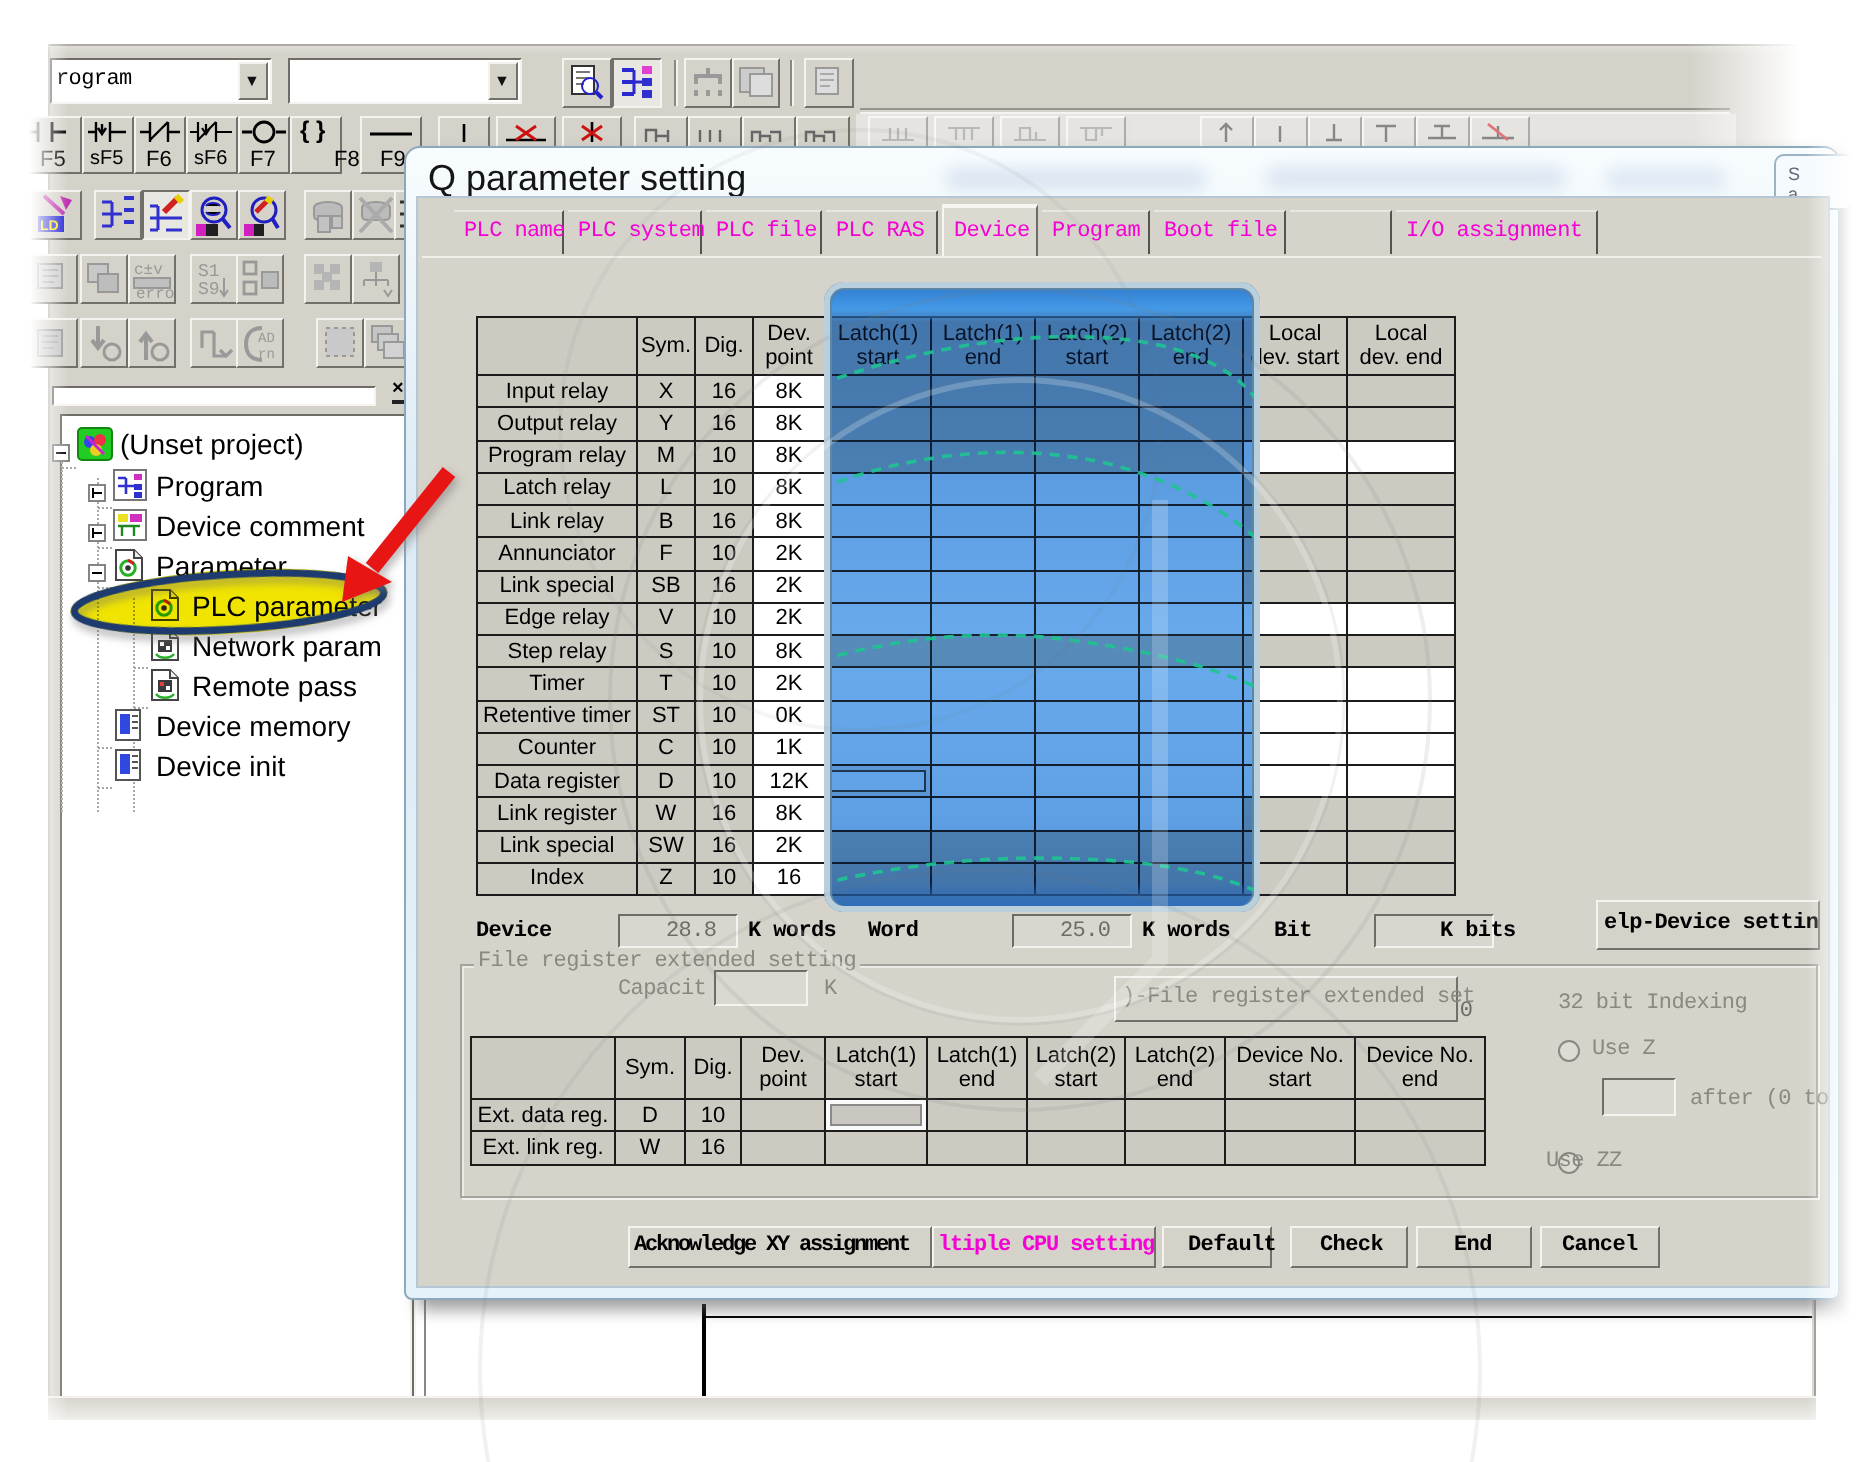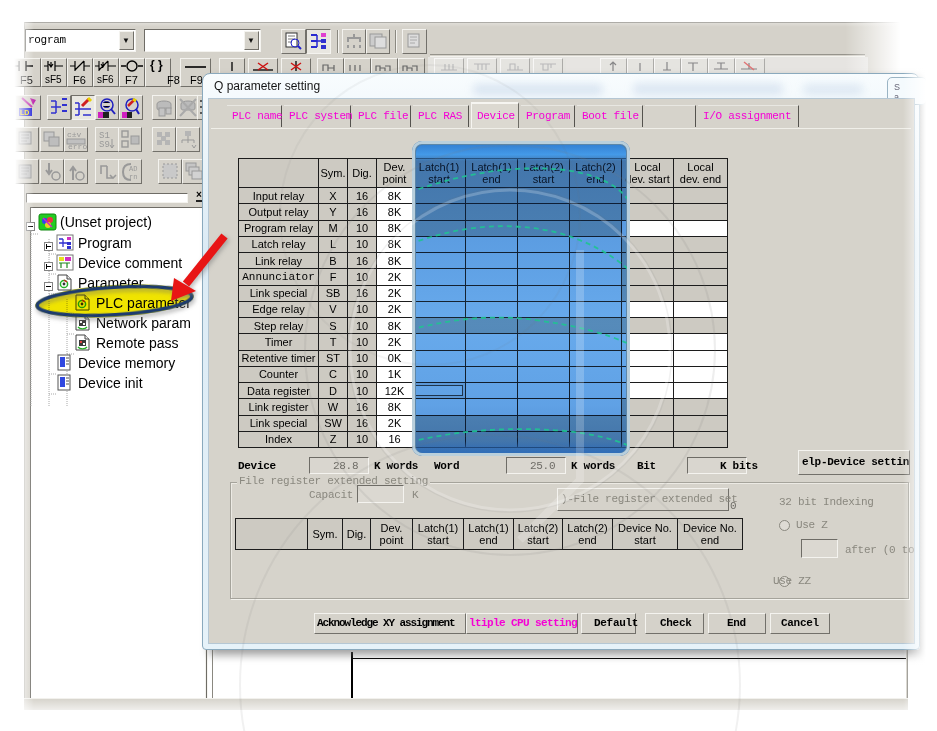--- a/index.html
+++ b/index.html
@@ -468,21 +468,21 @@
     <div class="abs" style="left:208px;top:640px;width:698px;height:58px;background:#fff;"></div>
     <div class="abs" style="left:206px;top:645px;width:1px;height:53px;background:#6e6c66;"></div>
     <div class="abs" style="left:207px;top:645px;width:1px;height:53px;background:#f6f5f1;"></div>
     <div class="abs" style="left:212px;top:645px;width:1px;height:53px;background:#8a8880;"></div>
     <div class="abs" style="left:351px;top:652px;width:2px;height:46px;background:#000;"></div>
     <div class="abs" style="left:352px;top:658px;width:554px;height:1px;background:#000;"></div>
     <div class="abs" style="left:24px;top:698px;width:884px;height:12px;background:#d5d2ca;border-top:1px solid #f2f1ed;"></div>
   </div>
   <div id="editor"></div>
   <div id="dialog" class="abs" style="left:202px;top:73px;width:718px;height:577px;background:linear-gradient(180deg,#f8fcfe,#dcebf5 30%,#e6f2f9);border:1px solid #8aa9bd;border-radius:8px 8px 4px 4px;box-shadow:7px 5px 8px rgba(95,95,95,0.6);">
-    <div class="flab" style="left:11px;top:5px;font-size:12px;color:#151515;">Q parameter setting</div>
+    <div class="flab" style="left:11px;top:5px;font-size:18px;color:#151515;">Q parameter setting</div>
     <div class="abs" style="left:270px;top:10px;width:130px;height:11px;background:rgba(130,165,205,0.24);filter:blur(4px);border-radius:5px;"></div>
     <div class="abs" style="left:430px;top:9px;width:150px;height:12px;background:rgba(130,165,205,0.22);filter:blur(4px);border-radius:5px;"></div>
     <div class="abs" style="left:600px;top:10px;width:60px;height:11px;background:rgba(130,165,205,0.20);filter:blur(4px);border-radius:5px;"></div>
     <div class="abs" style="left:684px;top:3px;width:40px;height:28px;background:#f4fafd;border:1px solid #9ab4c4;border-radius:5px;">
         <span style="position:absolute;left:6px;top:4px;font-size:9px;color:#667;">S<br>a</span>
       </div>
     <div class="abs" style="left:5px;top:24px;width:707px;height:546px;background:#d6d3cb;border:1px solid #b5c7d4;"></div>
 
     <div id="tabs">
         <div class="abs" style="left:24px;top:31px;width:55px;height:22px;background:#d6d3cb;border-right:1px solid #55534e;border-top:1px solid #e8e7e2;"></div>
@@ -587,21 +587,21 @@
               <td style="border:1px solid #1c1c1c;background:#cdcac2;text-align:center;padding:0;">16</td>
               <td style="border:1px solid #1c1c1c;background:#ffffff;text-align:center;padding:0;">8K</td>
               <td style="border:1px solid #1c1c1c;background:#ffffff;text-align:center;padding:0;"></td>
               <td style="border:1px solid #1c1c1c;background:#ffffff;text-align:center;padding:0;"></td>
               <td style="border:1px solid #1c1c1c;background:#ffffff;text-align:center;padding:0;"></td>
               <td style="border:1px solid #1c1c1c;background:#ffffff;text-align:center;padding:0;"></td>
               <td style="border:1px solid #1c1c1c;background:#cdcac2;text-align:center;padding:0;"></td>
               <td style="border:1px solid #1c1c1c;background:#cdcac2;text-align:center;padding:0;"></td>
             </tr>
     <tr style="height:16.25px;">
-              <td style="border:1px solid #1c1c1c;background:#cdcac2;text-align:center;padding:0;font-family:Liberation Mono, monospace;">Annunciator</td>
+              <td style="border:1px solid #1c1c1c;background:#cdcac2;text-align:center;padding:0;">Annunciator</td>
               <td style="border:1px solid #1c1c1c;background:#cdcac2;text-align:center;padding:0;">F</td>
               <td style="border:1px solid #1c1c1c;background:#cdcac2;text-align:center;padding:0;">10</td>
               <td style="border:1px solid #1c1c1c;background:#ffffff;text-align:center;padding:0;">2K</td>
               <td style="border:1px solid #1c1c1c;background:#ffffff;text-align:center;padding:0;"></td>
               <td style="border:1px solid #1c1c1c;background:#ffffff;text-align:center;padding:0;"></td>
               <td style="border:1px solid #1c1c1c;background:#ffffff;text-align:center;padding:0;"></td>
               <td style="border:1px solid #1c1c1c;background:#ffffff;text-align:center;padding:0;"></td>
               <td style="border:1px solid #1c1c1c;background:#cdcac2;text-align:center;padding:0;"></td>
               <td style="border:1px solid #1c1c1c;background:#cdcac2;text-align:center;padding:0;"></td>
             </tr>
@@ -779,20 +779,44 @@
               <td style="border:1px solid #1c1c1c;background:#cdcac2;text-align:center;line-height:12px;padding:0;"></td>
               <td style="border:1px solid #1c1c1c;background:#cdcac2;text-align:center;line-height:12px;padding:0;">Sym.</td>
               <td style="border:1px solid #1c1c1c;background:#cdcac2;text-align:center;line-height:12px;padding:0;">Dig.</td>
               <td style="border:1px solid #1c1c1c;background:#cdcac2;text-align:center;line-height:12px;padding:0;">Dev.<br>point</td>
               <td style="border:1px solid #1c1c1c;background:#cdcac2;text-align:center;line-height:12px;padding:0;">Latch(1)<br>start</td>
               <td style="border:1px solid #1c1c1c;background:#cdcac2;text-align:center;line-height:12px;padding:0;">Latch(1)<br>end</td>
               <td style="border:1px solid #1c1c1c;background:#cdcac2;text-align:center;line-height:12px;padding:0;">Latch(2)<br>start</td>
               <td style="border:1px solid #1c1c1c;background:#cdcac2;text-align:center;line-height:12px;padding:0;">Latch(2)<br>end</td>
               <td style="border:1px solid #1c1c1c;background:#cdcac2;text-align:center;line-height:12px;padding:0;">Device No.<br>start</td>
               <td style="border:1px solid #1c1c1c;background:#cdcac2;text-align:center;line-height:12px;padding:0;">Device No.<br>end</td>
+            </tr>
+    <tr style="height:16.3px;">
+              <td style="border:1px solid #1c1c1c;background:#cdcac2;text-align:center;padding:0;">Ext. data reg.</td>
+              <td style="border:1px solid #1c1c1c;background:#cdcac2;text-align:center;padding:0;">D</td>
+              <td style="border:1px solid #1c1c1c;background:#cdcac2;text-align:center;padding:0;">10</td>
+              <td style="border:1px solid #1c1c1c;background:#cdcac2;text-align:center;padding:0;"></td>
+              <td style="border:1px solid #1c1c1c;background:#cac7c0;box-shadow:inset 0 0 0 2px #fafafa,inset 0 0 0 3px #8a8a8a;padding:0;"></td>
+              <td style="border:1px solid #1c1c1c;background:#cdcac2;text-align:center;padding:0;"></td>
+              <td style="border:1px solid #1c1c1c;background:#cdcac2;text-align:center;padding:0;"></td>
+              <td style="border:1px solid #1c1c1c;background:#cdcac2;text-align:center;padding:0;"></td>
+              <td style="border:1px solid #1c1c1c;background:#cdcac2;text-align:center;padding:0;"></td>
+              <td style="border:1px solid #1c1c1c;background:#cdcac2;text-align:center;padding:0;"></td>
+            </tr>
+    <tr style="height:16.3px;">
+              <td style="border:1px solid #1c1c1c;background:#cdcac2;text-align:center;padding:0;">Ext. link reg.</td>
+              <td style="border:1px solid #1c1c1c;background:#cdcac2;text-align:center;padding:0;">W</td>
+              <td style="border:1px solid #1c1c1c;background:#cdcac2;text-align:center;padding:0;">16</td>
+              <td style="border:1px solid #1c1c1c;background:#cdcac2;text-align:center;padding:0;"></td>
+              <td style="border:1px solid #1c1c1c;background:#cdcac2;text-align:center;padding:0;"></td>
+              <td style="border:1px solid #1c1c1c;background:#cdcac2;text-align:center;padding:0;"></td>
+              <td style="border:1px solid #1c1c1c;background:#cdcac2;text-align:center;padding:0;"></td>
+              <td style="border:1px solid #1c1c1c;background:#cdcac2;text-align:center;padding:0;"></td>
+              <td style="border:1px solid #1c1c1c;background:#cdcac2;text-align:center;padding:0;"></td>
+              <td style="border:1px solid #1c1c1c;background:#cdcac2;text-align:center;padding:0;"></td>
             </tr>
     </tbody>
         </table>
       </div>
 
     <div class="btn" style="left:111px;top:539px;width:152px;height:21px;"></div>
     <div class="lab" style="left:114px;top:543px;letter-spacing:-1.1px;font-weight:bold;">Acknowledge XY assignment</div>
     <div class="btn" style="left:263px;top:539px;width:112px;height:21px;"></div>
     <div class="lab mag" style="left:266px;top:543px;letter-spacing:-0.6px;font-weight:bold;">ltiple CPU setting</div>
     <div class="btn" style="left:378px;top:539px;width:55px;height:21px;"></div>

